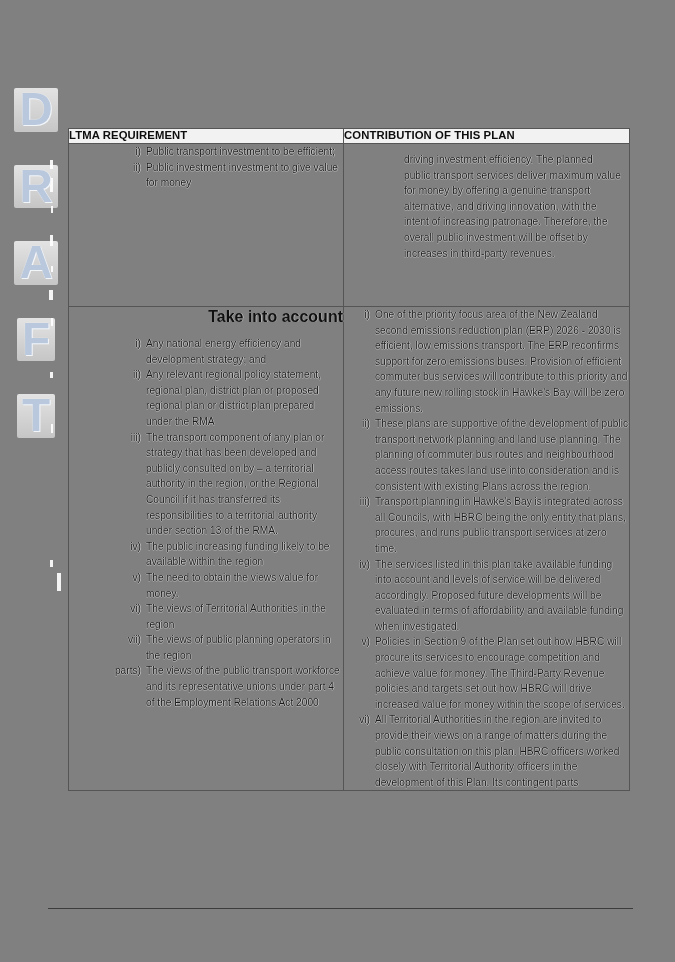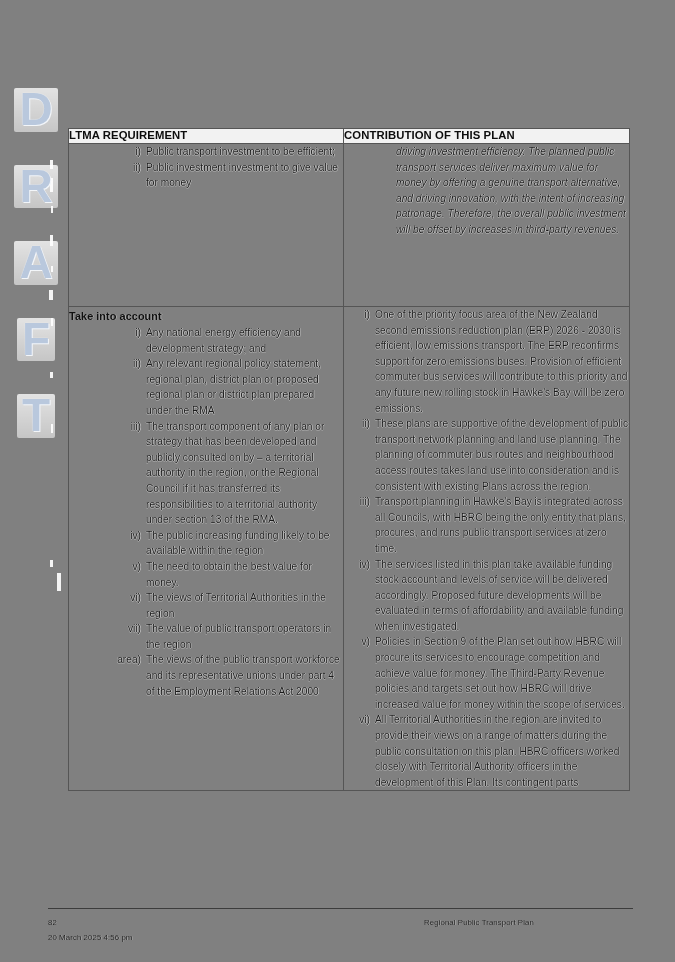--- a/index.html
+++ b/index.html
@@ -101,26 +101,27 @@
     line-height: 15.6px;
     color: #1a1a1a;
     text-shadow:
       0.6px 0 0 rgba(255,255,255,.55),
      -0.6px 0 0 rgba(255,255,255,.35),
       0 0.6px 0 rgba(255,255,255,.30);
     -webkit-font-smoothing: none;
   }
 
   .cell-title {
-    font-size: 11px;
+    font-size: 16px;
     font-weight: 700;
     line-height: 15px;
-    margin: 2px 0 1px 0;
+    margin: 2px 0 12px 0;
     color: #101010;
     text-shadow: 0.6px 0 0 rgba(255,255,255,.5);
+    text-align: right;
   }
 
   
   ol.roman {
     list-style: none;
     margin: 0;
     padding: 0;
   }
   ol.roman > li {
     display: flex;
@@ -135,23 +136,22 @@
   ol.roman > li .body {
     flex: 1 1 auto;
   }
 
   
   .left-list > li .num { width: 34px; margin-left: 38px; }
   
   .right-list > li .num { width: 22px; margin-left: 4px; }
 
   .cont-para {
-    margin: 0;
+    margin: 8px;
     padding-left: 52px;
-    font-style: italic;
   }
 
   
   .footer {
     position: absolute;
     left: 48px;
     top: 908px;
     width: 585px;
     z-index: 3;
   }
@@ -257,70 +257,65 @@
             <li>
               <span class="num">iii)</span>
               <span class="body">The transport component of any plan or strategy that has been developed and publicly consulted on by – a territorial authority in the region, or the Regional Council if it has transferred its responsibilities to a territorial authority under section 13 of the RMA.</span>
             </li>
             <li>
               <span class="num">iv)</span>
               <span class="body">The public increasing funding likely to be available within the region</span>
             </li>
             <li>
               <span class="num">v)</span>
-              <span class="body">The need to obtain the best value for money.</span>
+              <span class="body">The need to obtain the views value for money.</span>
             </li>
             <li>
               <span class="num">vi)</span>
               <span class="body">The views of Territorial Authorities in the region</span>
             </li>
             <li>
               <span class="num">vii)</span>
-              <span class="body">The value of public transport operators in the region</span>
-            </li>
-            <li>
-              <span class="num">area)</span>
+              <span class="body">The views of public planning operators in the region</span>
+            </li>
+            <li>
+              <span class="num">parts)</span>
               <span class="body">The views of the public transport workforce and its representative unions under part 4 of the Employment Relations Act 2000</span>
             </li>
           </ol>
         </td>
         <td>
           <ol class="roman right-list txt">
             <li>
               <span class="num">i)</span>
               <span class="body">One of the priority focus area of the New Zealand second emissions reduction plan (ERP) 2026 - 2030 is efficient, low emissions transport. The ERP reconfirms support for zero emissions buses. Provision of efficient commuter bus services will contribute to this priority and any future new rolling stock in Hawke's Bay will be zero emissions.</span>
             </li>
             <li>
               <span class="num">ii)</span>
               <span class="body">These plans are supportive of the development of public transport network planning and land use planning. The planning of commuter bus routes and neighbourhood access routes takes land use into consideration and is consistent with existing Plans across the region.</span>
             </li>
             <li>
               <span class="num">iii)</span>
               <span class="body">Transport planning in Hawke's Bay is integrated across all Councils, with HBRC being the only entity that plans, procures, and runs public transport services at zero time.</span>
             </li>
             <li>
               <span class="num">iv)</span>
-              <span class="body">The services listed in this plan take available funding stock account and levels of service will be delivered accordingly. Proposed future developments will be evaluated in terms of affordability and available funding when investigated.</span>
+              <span class="body">The services listed in this plan take available funding into account and levels of service will be delivered accordingly. Proposed future developments will be evaluated in terms of affordability and available funding when investigated.</span>
             </li>
             <li>
               <span class="num">v)</span>
               <span class="body">Policies in Section 9 of the Plan set out how HBRC will procure its services to encourage competition and achieve value for money. The Third-Party Revenue policies and targets set out how HBRC will drive increased value for money within the scope of services.</span>
             </li>
             <li>
               <span class="num">vi)</span>
               <span class="body">All Territorial Authorities in the region are invited to provide their views on a range of matters during the public consultation on this plan. HBRC officers worked closely with Territorial Authority officers in the development of this Plan. Its contingent parts</span>
             </li>
           </ol>
         </td>
       </tr>
     </tbody>
   </table>
 
   <div class="footer">
     <div class="footer-rule"></div>
-    <div class="footer-row">
-      <span class="page-num">82</span>
-      <span class="footer-doc-title">Regional Public Transport Plan</span>
-      <span class="footer-date">20 March 2025 4:56 pm</span>
-    </div>
   </div>
 
 </div>
 
 </body></html>

